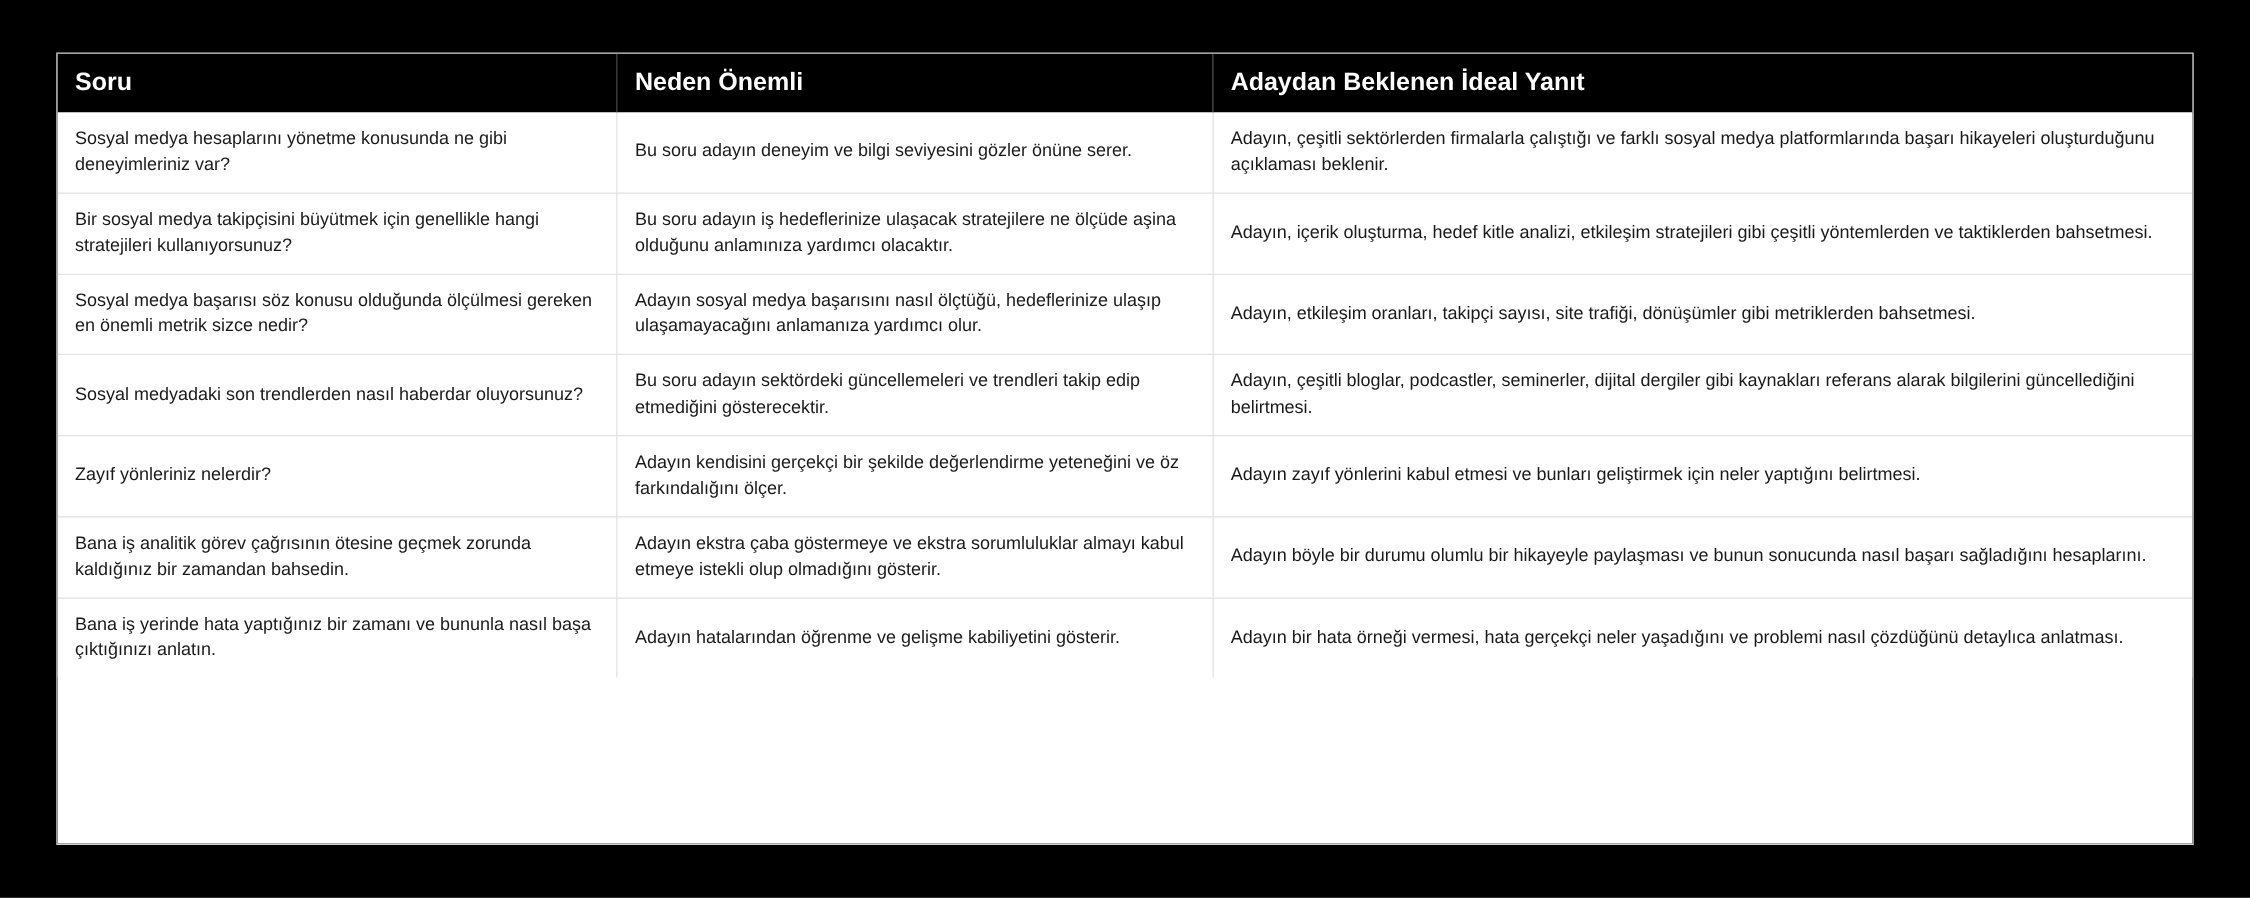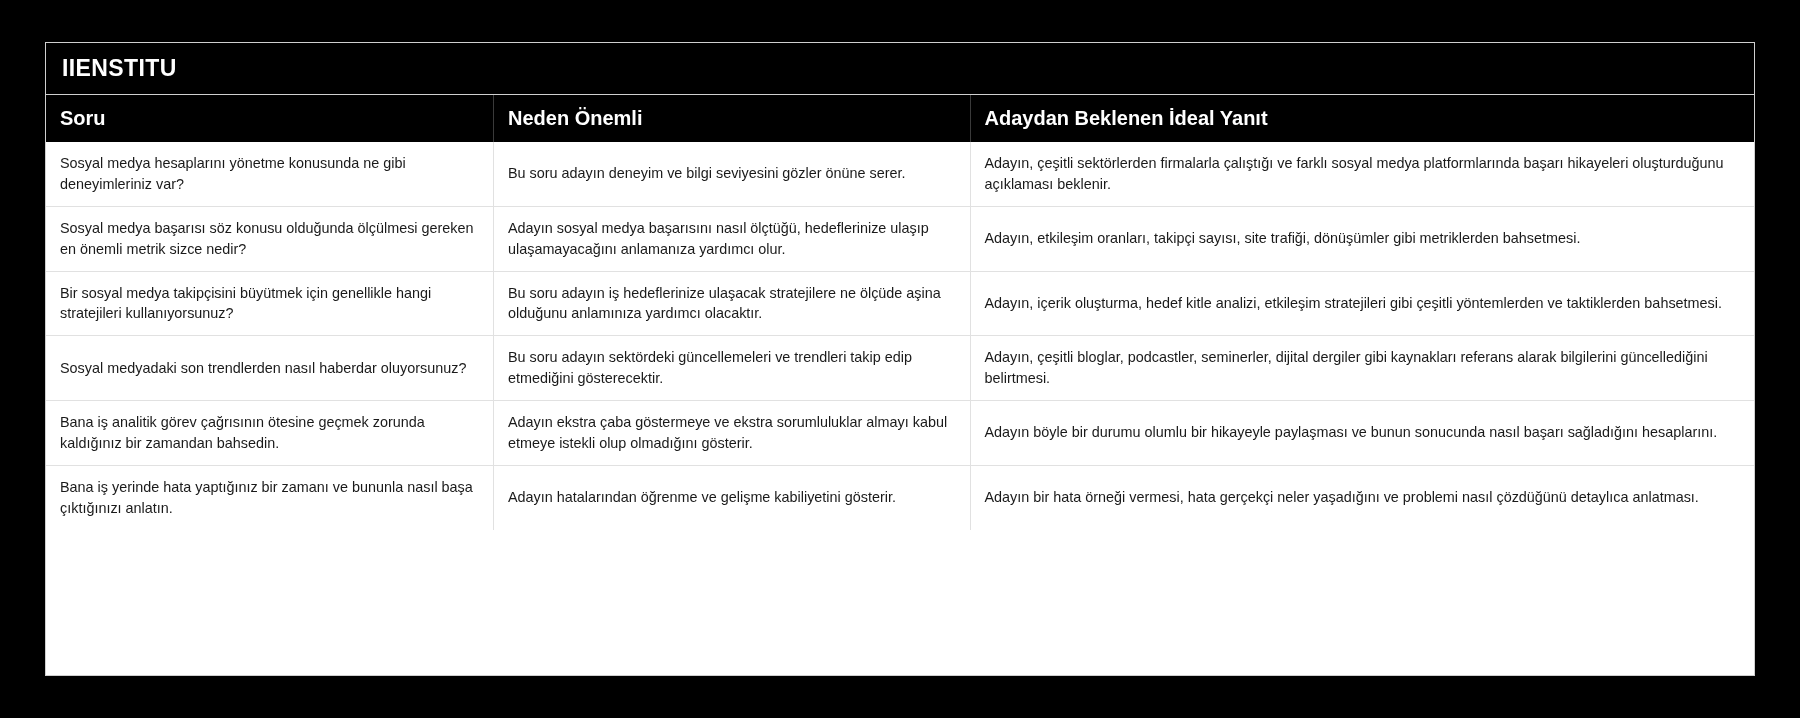--- a/index.html
+++ b/index.html
@@ -76,23 +76,20 @@
   tbody td:last-child { border-right: none; }
   tbody tr:last-child td { border-bottom: none; }
   .tablewrap { flex: 1 1 auto; overflow: hidden; background: #ffffff; }
 </style>
 </head>
 <body>
 
 <div id="root">
   <div class="card">
 
-    <div class="brandbar">
-      <span class="brand">IIENSTITU</span>
-    </div>
 
     <div class="tablewrap">
       <table>
         <colgroup>
           <col class="col-q">
           <col class="col-w">
           <col class="col-a">
         </colgroup>
         <thead>
           <tr>
@@ -101,33 +98,38 @@
             <th>Adaydan Beklenen İdeal Yanıt</th>
           </tr>
         </thead>
         <tbody>
           <tr>
             <td>Sosyal medya hesaplarını yönetme konusunda ne gibi deneyimleriniz var?</td>
             <td>Bu soru adayın deneyim ve bilgi seviyesini gözler önüne serer.</td>
             <td>Adayın, çeşitli sektörlerden firmalarla çalıştığı ve farklı sosyal medya platformlarında başarı hikayeleri oluşturduğunu açıklaması beklenir.</td>
           </tr>
           <tr>
+            <td>Bir sosyal medya takipçisini büyütmek için genellikle hangi stratejileri kullanıyorsunuz?</td>
+            <td>Bu soru adayın iş hedeflerinize ulaşacak stratejilere ne ölçüde aşina olduğunu anlamınıza yardımcı olacaktır.</td>
+            <td>Adayın, içerik oluşturma, hedef kitle analizi, etkileşim stratejileri gibi çeşitli yöntemlerden ve taktiklerden bahsetmesi.</td>
+          </tr>
+          <tr>
             <td>Sosyal medya başarısı söz konusu olduğunda ölçülmesi gereken en önemli metrik sizce nedir?</td>
             <td>Adayın sosyal medya başarısını nasıl ölçtüğü, hedeflerinize ulaşıp ulaşamayacağını anlamanıza yardımcı olur.</td>
             <td>Adayın, etkileşim oranları, takipçi sayısı, site trafiği, dönüşümler gibi metriklerden bahsetmesi.</td>
           </tr>
           <tr>
-            <td>Bir sosyal medya takipçisini büyütmek için genellikle hangi stratejileri kullanıyorsunuz?</td>
-            <td>Bu soru adayın iş hedeflerinize ulaşacak stratejilere ne ölçüde aşina olduğunu anlamınıza yardımcı olacaktır.</td>
-            <td>Adayın, içerik oluşturma, hedef kitle analizi, etkileşim stratejileri gibi çeşitli yöntemlerden ve taktiklerden bahsetmesi.</td>
-          </tr>
-          <tr>
             <td>Sosyal medyadaki son trendlerden nasıl haberdar oluyorsunuz?</td>
             <td>Bu soru adayın sektördeki güncellemeleri ve trendleri takip edip etmediğini gösterecektir.</td>
             <td>Adayın, çeşitli bloglar, podcastler, seminerler, dijital dergiler gibi kaynakları referans alarak bilgilerini güncellediğini belirtmesi.</td>
+          </tr>
+          <tr>
+            <td>Zayıf yönleriniz nelerdir?</td>
+            <td>Adayın kendisini gerçekçi bir şekilde değerlendirme yeteneğini ve öz farkındalığını ölçer.</td>
+            <td>Adayın zayıf yönlerini kabul etmesi ve bunları geliştirmek için neler yaptığını belirtmesi.</td>
           </tr>
           <tr>
             <td>Bana iş analitik görev çağrısının ötesine geçmek zorunda kaldığınız bir zamandan bahsedin.</td>
             <td>Adayın ekstra çaba göstermeye ve ekstra sorumluluklar almayı kabul etmeye istekli olup olmadığını gösterir.</td>
             <td>Adayın böyle bir durumu olumlu bir hikayeyle paylaşması ve bunun sonucunda nasıl başarı sağladığını hesaplarını.</td>
           </tr>
           <tr>
             <td>Bana iş yerinde hata yaptığınız bir zamanı ve bununla nasıl başa çıktığınızı anlatın.</td>
             <td>Adayın hatalarından öğrenme ve gelişme kabiliyetini gösterir.</td>
             <td>Adayın bir hata örneği vermesi, hata gerçekçi neler yaşadığını ve problemi nasıl çözdüğünü detaylıca anlatması.</td>

